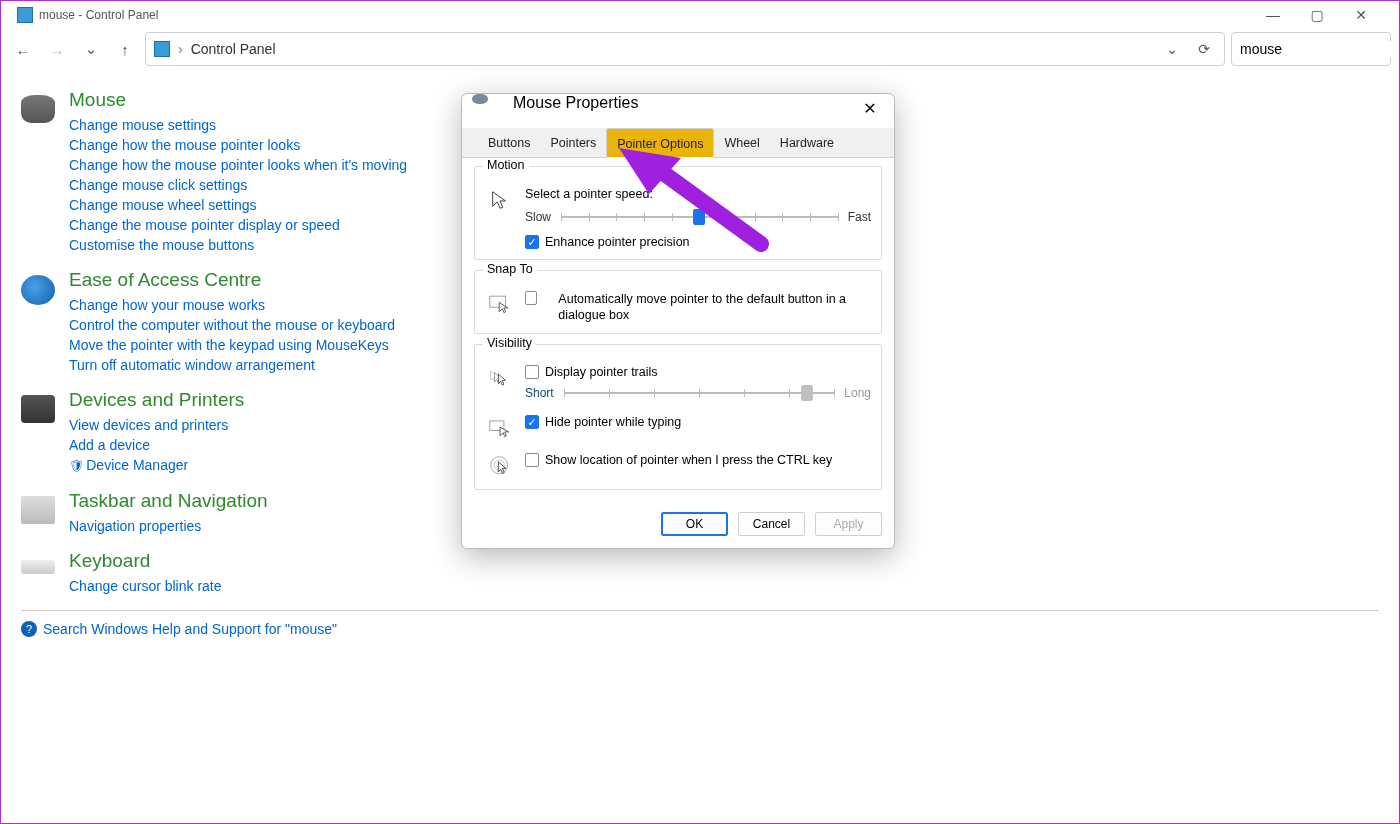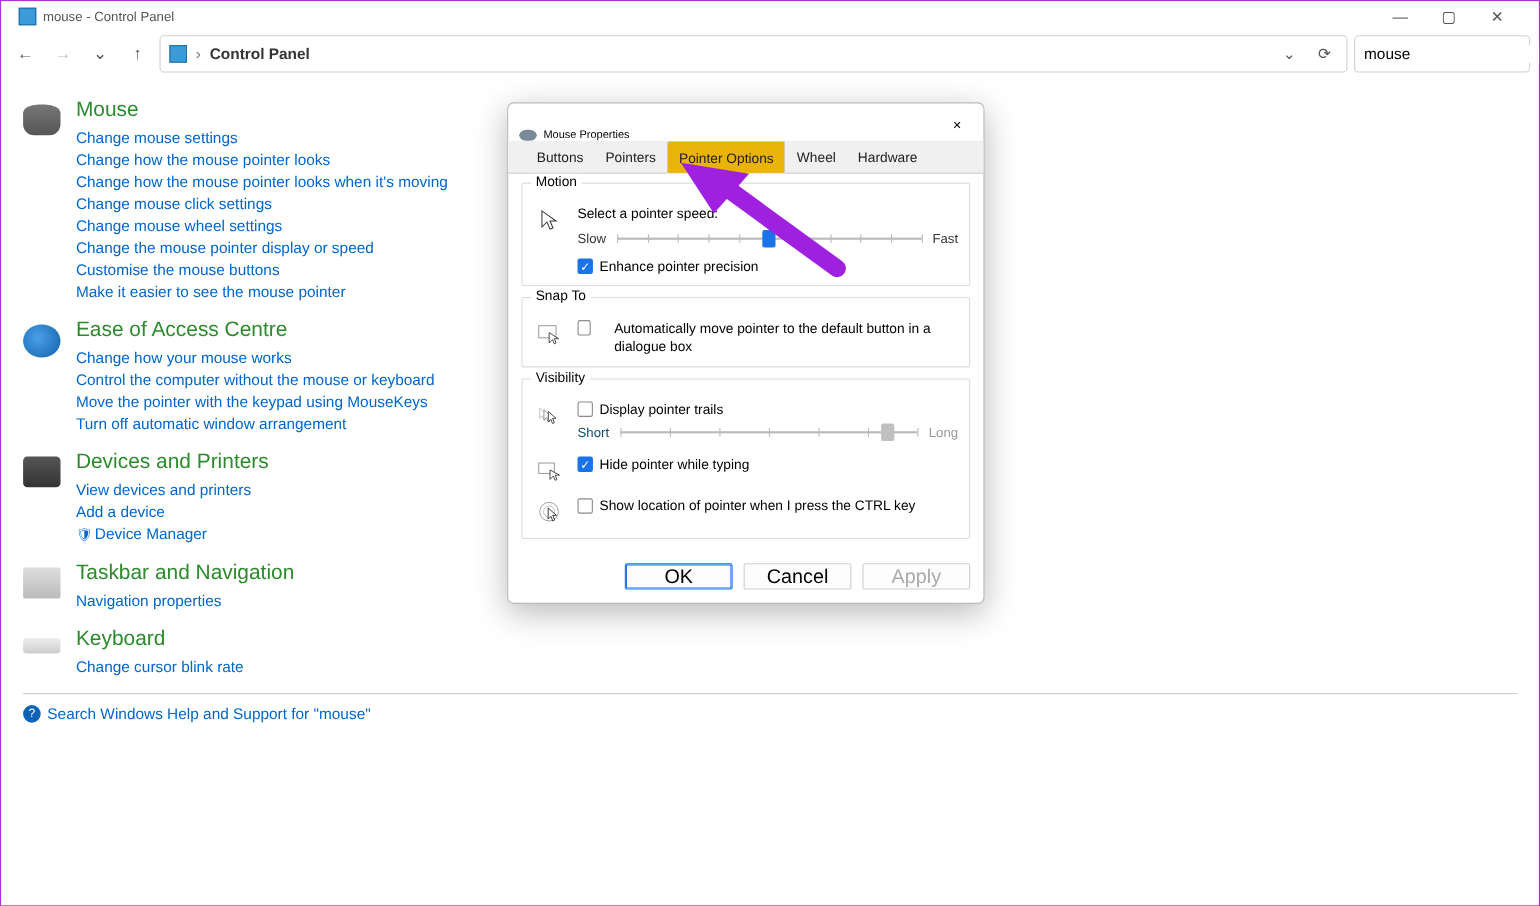--- a/index.html
+++ b/index.html
@@ -10,21 +10,21 @@
 .titlebar .tb-icon { width: 16px; height: 16px; background: #3a9bd8; border: 1px solid #1e6fa8; margin-right: 6px; }
 .titlebar .spacer { flex: 1; }
 .titlebar .win-btn { width: 44px; height: 28px; display: flex; align-items: center; justify-content: center; color: #555; font-size: 14px; cursor: pointer; }
 
 
 .toolbar { height: 40px; display: flex; align-items: center; padding: 2px 8px; gap: 6px; }
 .nav-btn { width: 28px; height: 28px; display: flex; align-items: center; justify-content: center; color: #555; border-radius: 4px; font-size: 15px; cursor: pointer; }
 .nav-btn.disabled { color: #bbb; }
 .addr-bar { flex: 1; height: 34px; border: 1px solid #d0d0d0; border-radius: 4px; display: flex; align-items: center; padding: 0 8px; gap: 8px; font-size: 14px; }
 .addr-bar .addr-icon { width: 16px; height: 16px; background: #3a9bd8; border: 1px solid #1e6fa8; }
-.addr-bar .crumb { color: #333; font-weight: bold; }
+.addr-bar .crumb { color: #333; }
 .addr-bar .crumb-sep { color: #777; }
 .addr-bar .spacer { flex: 1; }
 .addr-bar .addr-right-btn { width: 24px; height: 24px; display: flex; align-items: center; justify-content: center; color: #555; cursor: pointer; }
 .search-bar { width: 160px; height: 34px; border: 1px solid #d0d0d0; border-radius: 4px; display: flex; align-items: center; padding: 0 8px; font-size: 14px; }
 .search-bar input { border: none; outline: none; flex: 1; font-size: 14px; }
 
 
 .content { padding: 20px 20px 0 20px; }
 .cat-row { display: flex; align-items: flex-start; gap: 14px; margin-bottom: 14px; }
 .cat-icon { width: 34px; height: 28px; background: #888; border-radius: 6px; margin-top: 6px; flex: 0 0 34px; }
@@ -36,21 +36,21 @@
 .cat-body { }
 .cat-title { font-size: 19px; color: #2d8a2d; margin-bottom: 4px; }
 .cat-link { display: block; color: #0066cc; font-size: 14px; line-height: 20px; cursor: pointer; }
 .cat-link-shield::before { content: "🛡"; margin-right: 2px; font-size: 12px; }
 .hr { border-top: 1px solid #ccc; margin: 12px 0 10px 0; }
 .help-row { display: flex; align-items: center; gap: 6px; font-size: 14px; color: #0066cc; }
 .help-ic { width: 16px; height: 16px; background: #0b62b8; color: #fff; border-radius: 50%; display: flex; align-items: center; justify-content: center; font-size: 11px; }
 
 
 .dialog { position: absolute; left: 460px; top: 92px; width: 434px; background: #fff; border: 1px solid #bbb; border-radius: 6px; box-shadow: 0 8px 30px rgba(0,0,0,.28); }
-.dlg-title { height: 34px; display: flex; align-items: flex-end; padding: 0 10px; font-size: 10px; }
+.dlg-title { height: 34px; display: flex; align-items: flex-start; padding: 0 10px; font-size: 16px; gap: 19px; }
 .dlg-title .dlg-ic { width: 16px; height: 10px; background: #7a8a99; border-radius: 50% / 60%; margin-right: 6px; }
 .dlg-title .spacer { flex: 1; }
 .dlg-title .dlg-close { width: 28px; height: 28px; display: flex; align-items: center; justify-content: center; cursor: pointer; }
 .tabstrip { background: #f0f0f0; border-bottom: 1px solid #d0d0d0; display: flex; gap: 0; padding: 0 16px; font-size: 12.5px; }
 .tab { padding: 8px 10px 6px 10px; cursor: pointer; color: #222; }
 .tab.active { background: #eab308; border: 1px solid #d0d0d0; border-bottom: 1px solid #fff; margin-bottom: -1px; border-radius: 3px 3px 0 0; }
 .dlg-body { padding: 8px 12px 4px 12px; font-size: 12.5px; }
 .group { border: 1px solid #dcdcdc; border-radius: 2px; margin-bottom: 10px; position: relative; padding: 20px 10px 10px 10px; }
 .group .legend { position: absolute; top: -9px; left: 8px; background: #fff; padding: 0 4px; font-size: 12.5px; }
 .group-row { display: flex; align-items: flex-start; gap: 10px; }
@@ -61,21 +61,21 @@
 .slider-row .lab { color: #333; }
 .slider { flex: 1; height: 20px; position: relative; }
 .slider .track { position: absolute; top: 9px; left: 0; right: 0; height: 2px; background: #bbb; }
 .slider .tick { position: absolute; top: 6px; width: 1px; height: 8px; background: #bbb; }
 .slider .thumb { position: absolute; top: 2px; width: 12px; height: 16px; background: #1a73e8; border-radius: 2px; transform: translateX(-50%); }
 .slider.disabled .thumb { background: #c0c0c0; }
 .chkrow { display: flex; align-items: center; gap: 6px; margin-top: 8px; font-size: 12.5px; }
 .chk { width: 14px; height: 14px; border: 1px solid #8a8a8a; border-radius: 2px; display: flex; align-items: center; justify-content: center; font-size: 11px; color: #fff; cursor: pointer; }
 .chk.checked { background: #1a73e8; border-color: #1a73e8; }
 .dlg-footer { padding: 8px 12px 12px 12px; display: flex; justify-content: flex-end; gap: 10px; }
-.dlg-btn { width: 98px; height: 24px; font-size: 18px; border: 1px solid #cfcfcf; background: #fdfdfd; border-radius: 2px; cursor: pointer; }
+.dlg-btn { width: 67px; height: 24px; font-size: 12px; border: 1px solid #cfcfcf; background: #fdfdfd; border-radius: 2px; cursor: pointer; }
 .dlg-btn.primary { border-color: #1a73e8; box-shadow: inset 0 0 0 1px #1a73e8; }
 .dlg-btn.disabled { color: #aaa; }
 
 
 .annot-arrow { position: absolute; left: 610px; top: 143px; width: 160px; height: 110px; pointer-events: none; }
 </style>
 </head>
 <body>
 
 <div class="titlebar">
@@ -112,21 +112,20 @@
         <div class="cat-icon mouse-ic"></div>
         <div class="cat-body">
           <div class="cat-title">Mouse</div>
           <a class="cat-link">Change mouse settings</a>
           <a class="cat-link">Change how the mouse pointer looks</a>
           <a class="cat-link">Change how the mouse pointer looks when it's moving</a>
           <a class="cat-link">Change mouse click settings</a>
           <a class="cat-link">Change mouse wheel settings</a>
           <a class="cat-link">Change the mouse pointer display or speed</a>
           <a class="cat-link">Customise the mouse buttons</a>
-          <a class="cat-link">Make it easier to see the mouse pointer</a>
         </div>
       </div>
       <div class="cat-row">
         <div class="cat-icon eoa-ic"></div>
         <div class="cat-body">
           <div class="cat-title">Ease of Access Centre</div>
           <a class="cat-link">Change how your mouse works</a>
           <a class="cat-link">Control the computer without the mouse or keyboard</a>
           <a class="cat-link">Move the pointer with the keypad using MouseKeys</a>
           <a class="cat-link">Turn off automatic window arrangement</a>

